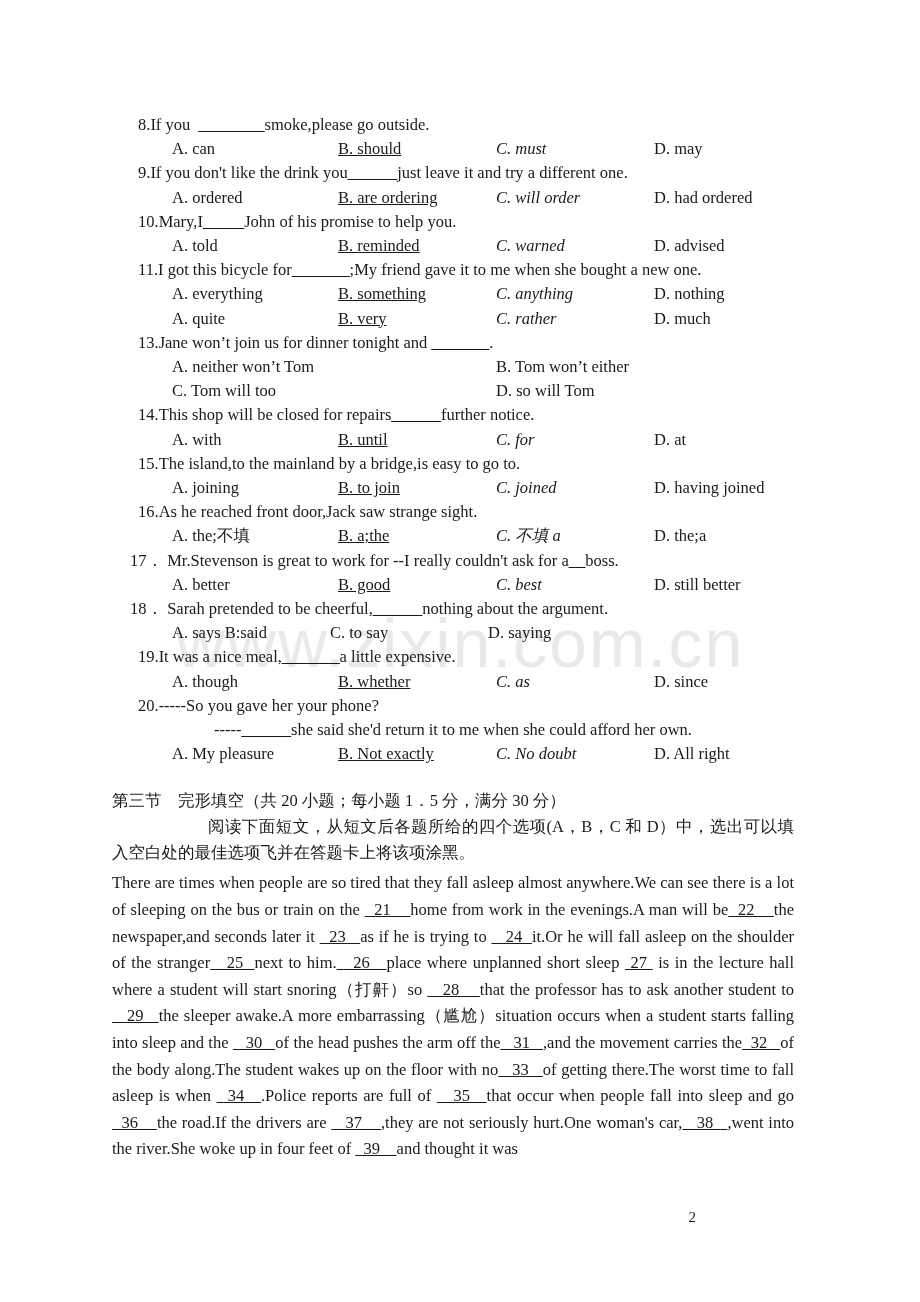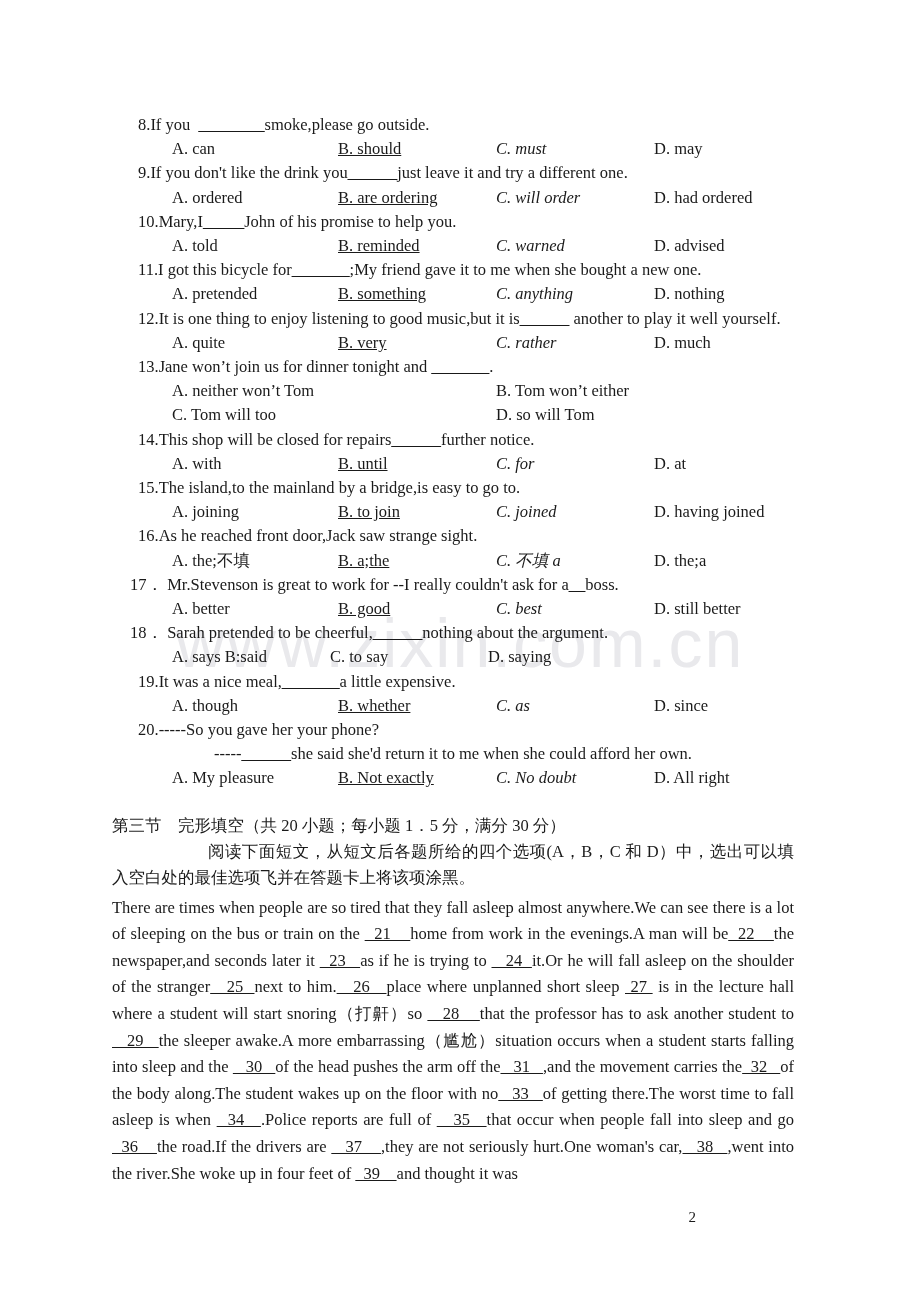--- a/index.html
+++ b/index.html
@@ -151,26 +151,25 @@
         </div>
         <div class="mcq-stem"><span>10.</span><span>Mary,I</span><span class="blank-line">_____</span><span>John of his promise to help you.</span></div>
         <div class="mcq-options c4">
           <span class="opt">A. told</span>
           <span class="opt">B. reminded</span>
           <span class="opt">C. warned</span>
           <span class="opt">D. advised</span>
         </div>
         <div class="mcq-stem"><span>11.</span><span>I got this bicycle for</span><span class="blank-line">_______</span><span>;My friend gave it to me when she bought a new one.</span></div>
         <div class="mcq-options c4">
-          <span class="opt">A. pretended</span>
+          <span class="opt">A. everything</span>
           <span class="opt">B. something</span>
           <span class="opt">C. anything</span>
           <span class="opt">D. nothing</span>
         </div>
-        <div class="mcq-stem"><span>12.</span><span>It is one thing to enjoy listening to good music,but it is</span><span class="blank-line">______</span><span> another to play it well yourself.</span></div>
         <div class="mcq-options c4">
           <span class="opt">A. quite</span>
           <span class="opt">B. very</span>
           <span class="opt">C. rather</span>
           <span class="opt">D. much</span>
         </div>
         <div class="mcq-stem"><span>13.</span><span>Jane won’t join us for dinner tonight and </span><span class="blank-line">_______</span><span>.</span></div>
         <div class="mcq-options c2">
           <span class="opt">A. neither won’t Tom</span>
           <span class="opt">B. Tom won’t either</span>

